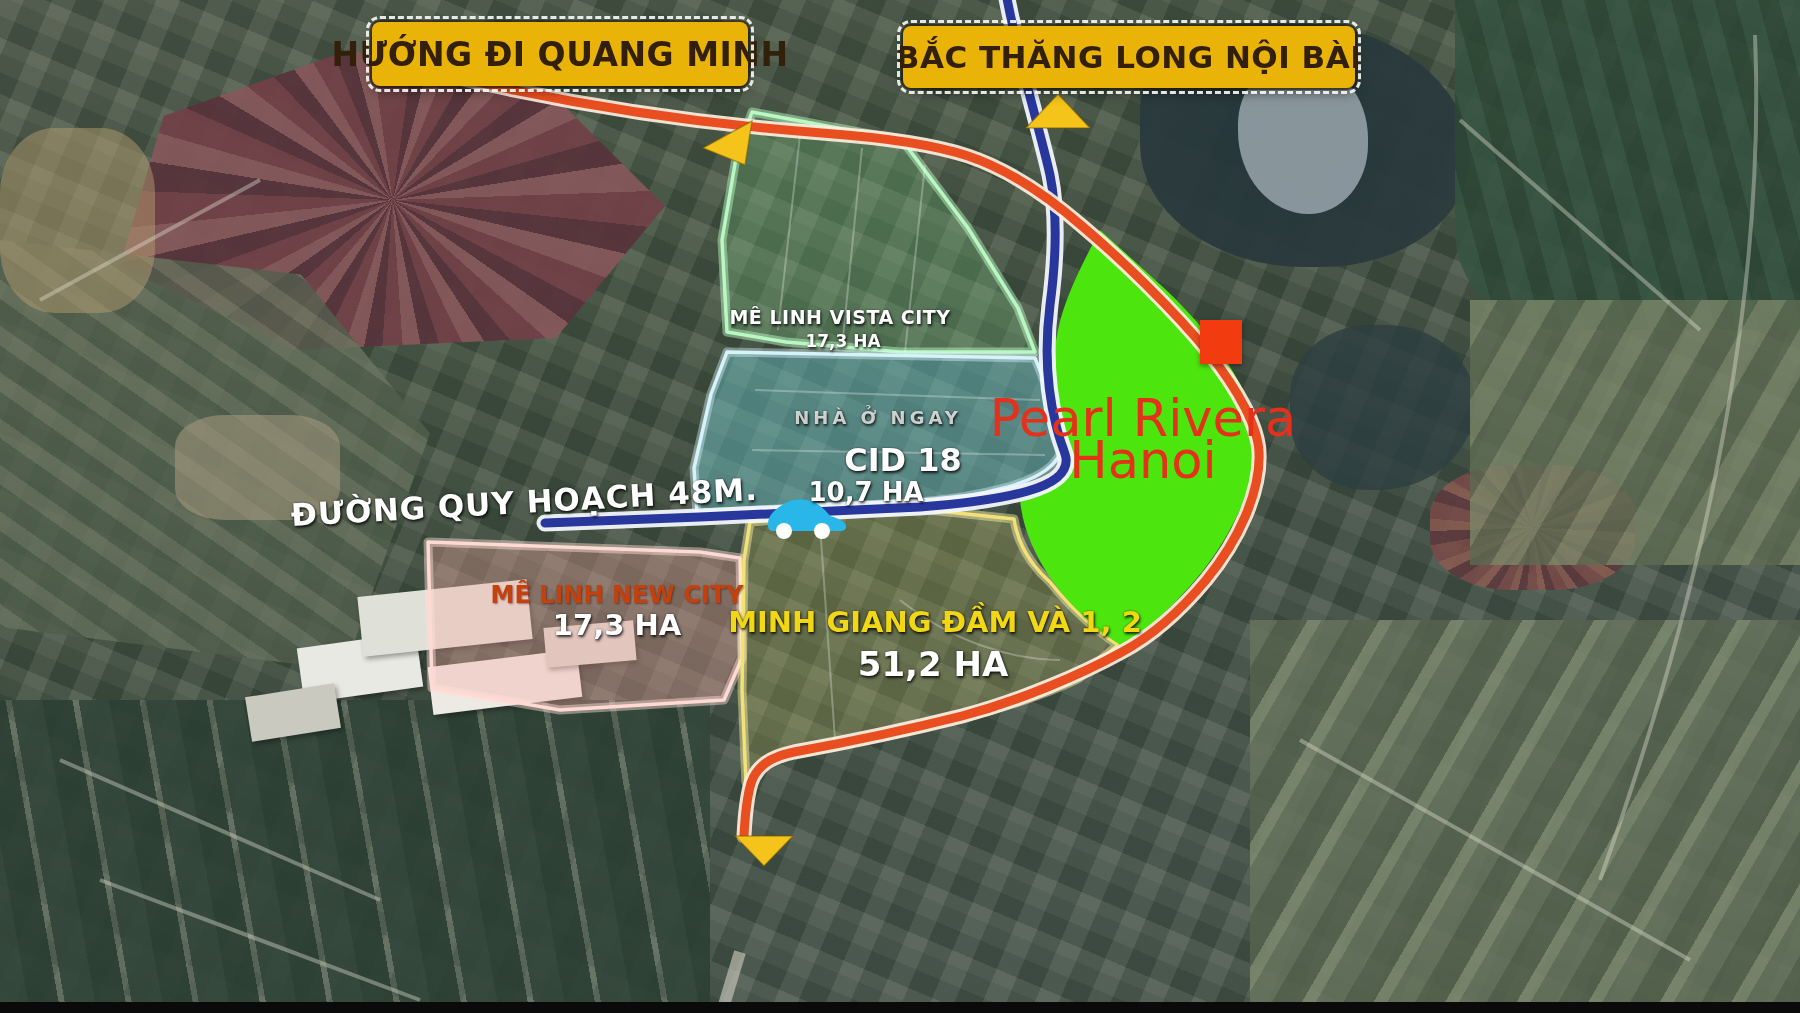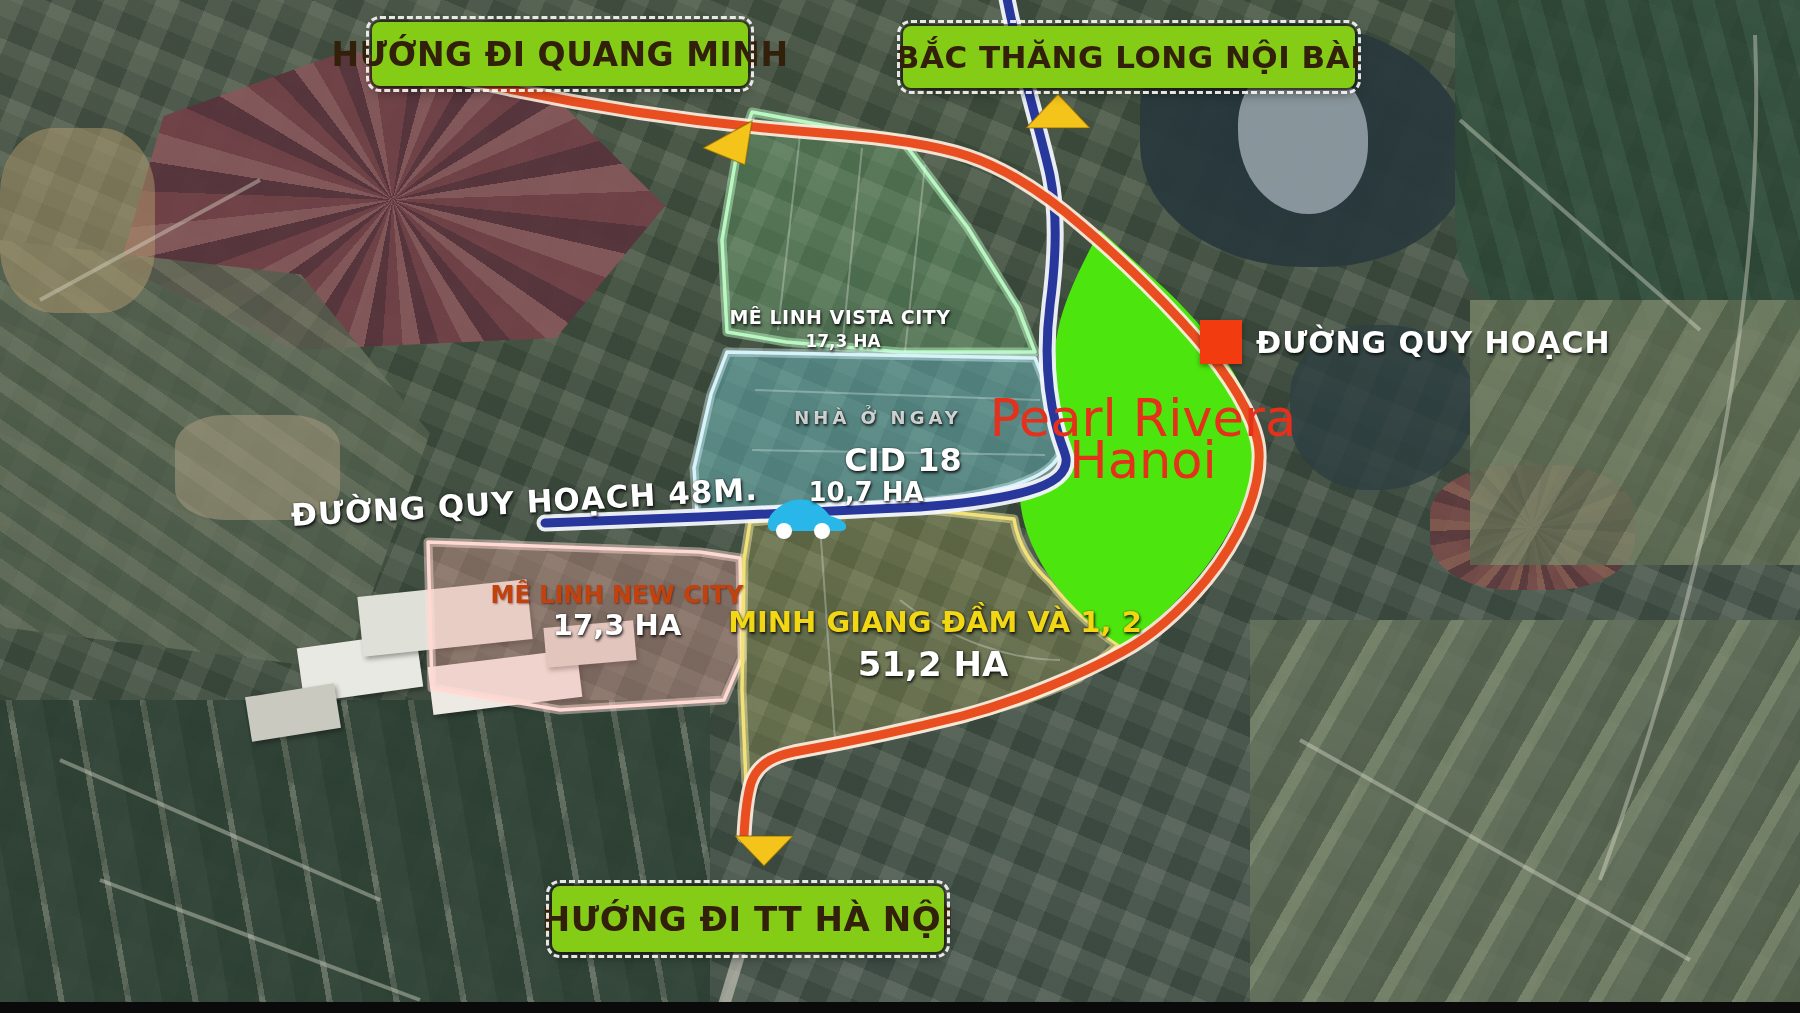--- a/index.html
+++ b/index.html
@@ -45,21 +45,21 @@
   .shed4{left:545px;top:624px;width:90px;height:40px;background:#d6d6cc;transform:rotate(-5deg);}
   .shed5{left:248px;top:690px;width:90px;height:45px;background:#c9c9bf;transform:rotate(-9deg);}
   
   .overlay{position:absolute;inset:0;}
   
   .lbl{position:absolute;white-space:nowrap;font-weight:bold;
     text-shadow:1px 2px 3px rgba(0,0,0,.8),0 0 2px rgba(0,0,0,.5);color:#fff;}
   .centered{transform:translateX(-50%);}
   .sign{
     position:absolute;display:flex;align-items:center;justify-content:center;
-    background:#84cc16;color:#33200a;font-weight:bold;white-space:nowrap;
+    background:#eab308;color:#33200a;font-weight:bold;white-space:nowrap;
     border-radius:8px;outline:3px dashed rgba(250,250,245,.9);outline-offset:3px;
     box-shadow:0 0 0 2px rgba(25,20,5,.5),0 5px 12px rgba(0,0,0,.45);
     letter-spacing:.5px;
   }
   .sign-qm{left:372px;top:22px;width:376px;height:64px;font-size:33px;}
   .sign-btl{left:903px;top:26px;width:452px;height:62px;font-size:31px;}
   .sign-hn{left:552px;top:886px;width:392px;height:66px;font-size:34px;}
   .legend{position:absolute;left:1200px;top:320px;display:flex;align-items:center;gap:14px;}
   .legend-swatch{width:42px;height:44px;background:#f23c10;box-shadow:0 2px 5px rgba(0,0,0,.4);}
   .legend-text{font-size:30px;font-weight:bold;color:#fff;text-shadow:1px 2px 3px rgba(0,0,0,.8);letter-spacing:1px;}
@@ -146,25 +146,23 @@
       <circle cx="64" cy="39" r="8" fill="#ffffff"></circle>
     </g>
 
     <polygon points="1058,94 1026,128 1090,128" fill="#f4c41a" stroke="rgba(120,85,0,.5)" stroke-width="1.5"></polygon>
     <polygon points="703,148 752,121 745,165" fill="#f4c41a" stroke="rgba(120,85,0,.5)" stroke-width="1.5"></polygon>
     <polygon points="735,836 793,836 764,866" fill="#f4c41a" stroke="rgba(120,85,0,.5)" stroke-width="1.5"></polygon>
   </svg>
 
   <div class="sign sign-qm">HƯỚNG ĐI QUANG MINH</div>
   <div class="sign sign-btl">BẮC THĂNG LONG NỘI BÀI</div>
-  <div class="sign sign-hn">HƯỚNG ĐI TT HÀ NỘI</div>
 
   <div class="legend">
     <div class="legend-swatch"></div>
-    <div class="legend-text">ĐƯỜNG QUY HOẠCH</div>
   </div>
 
   <div class="lbl road48m">ĐƯỜNG QUY HOẠCH 48M.</div>
 
   <div class="pearl">
     <div>Pearl Rivera</div>
     <div>Hanoi</div>
   </div>
 
   <div class="lbl centered vista-name">MÊ LINH VISTA CITY</div>

